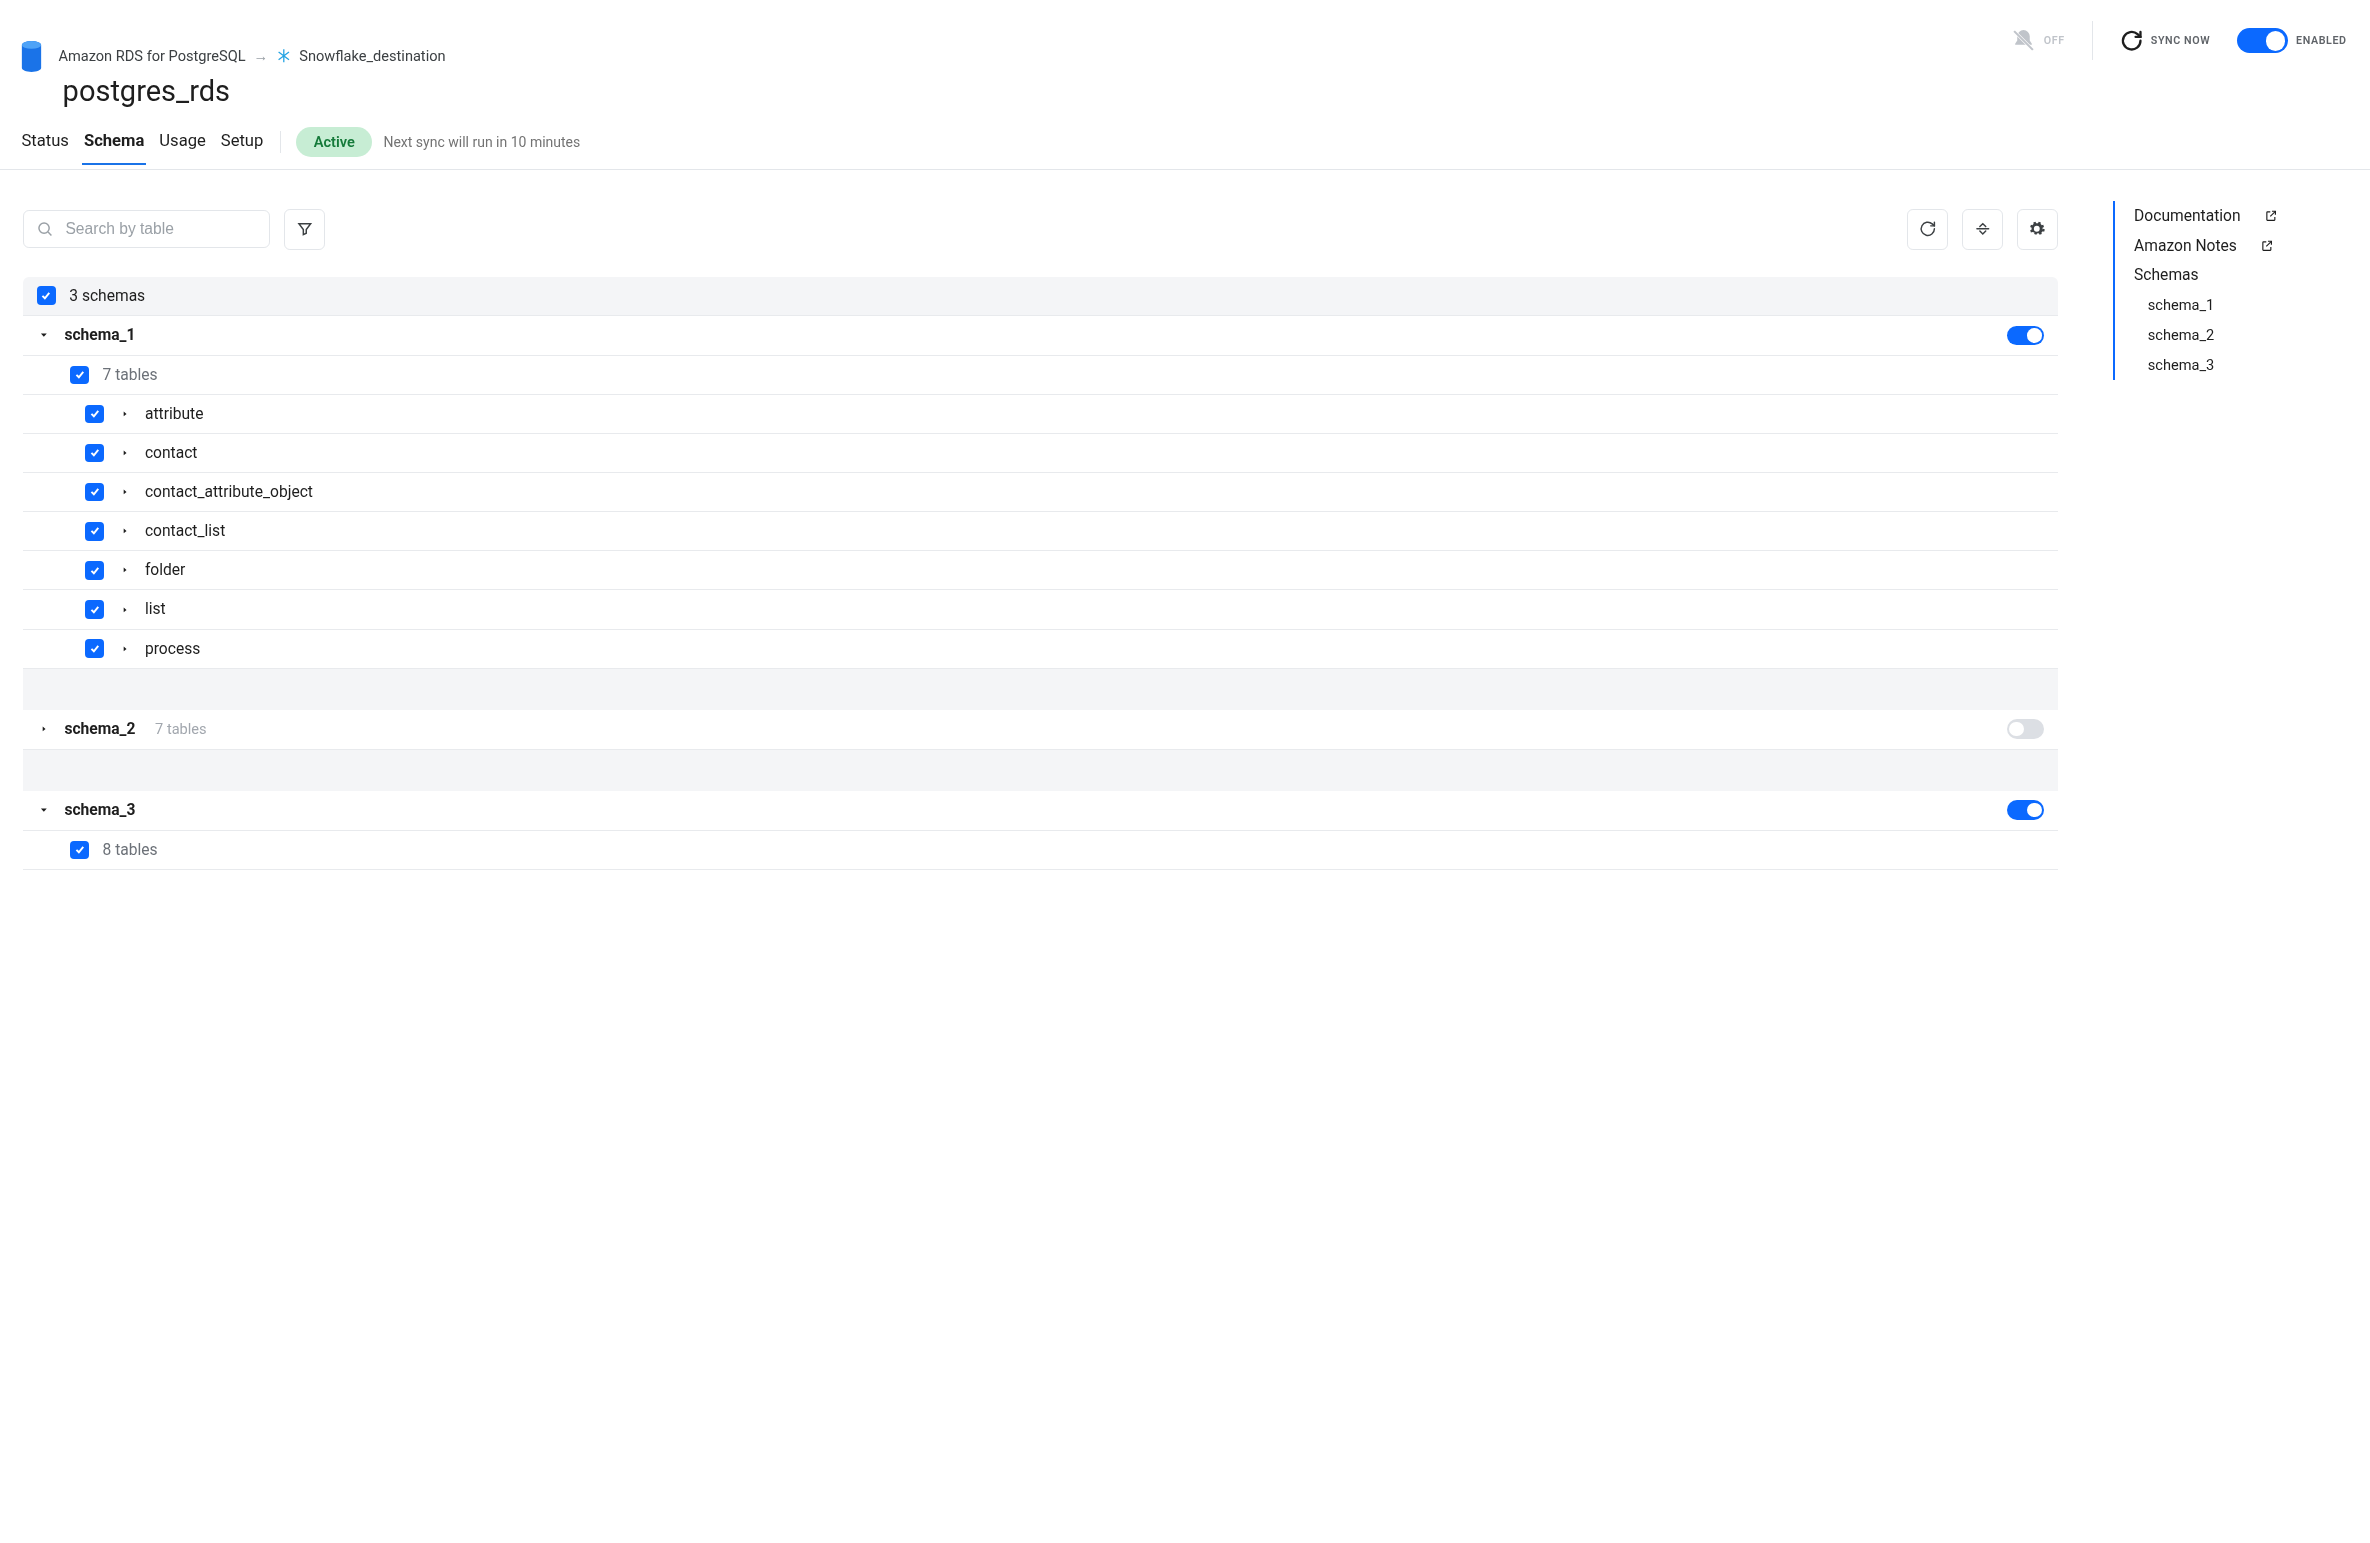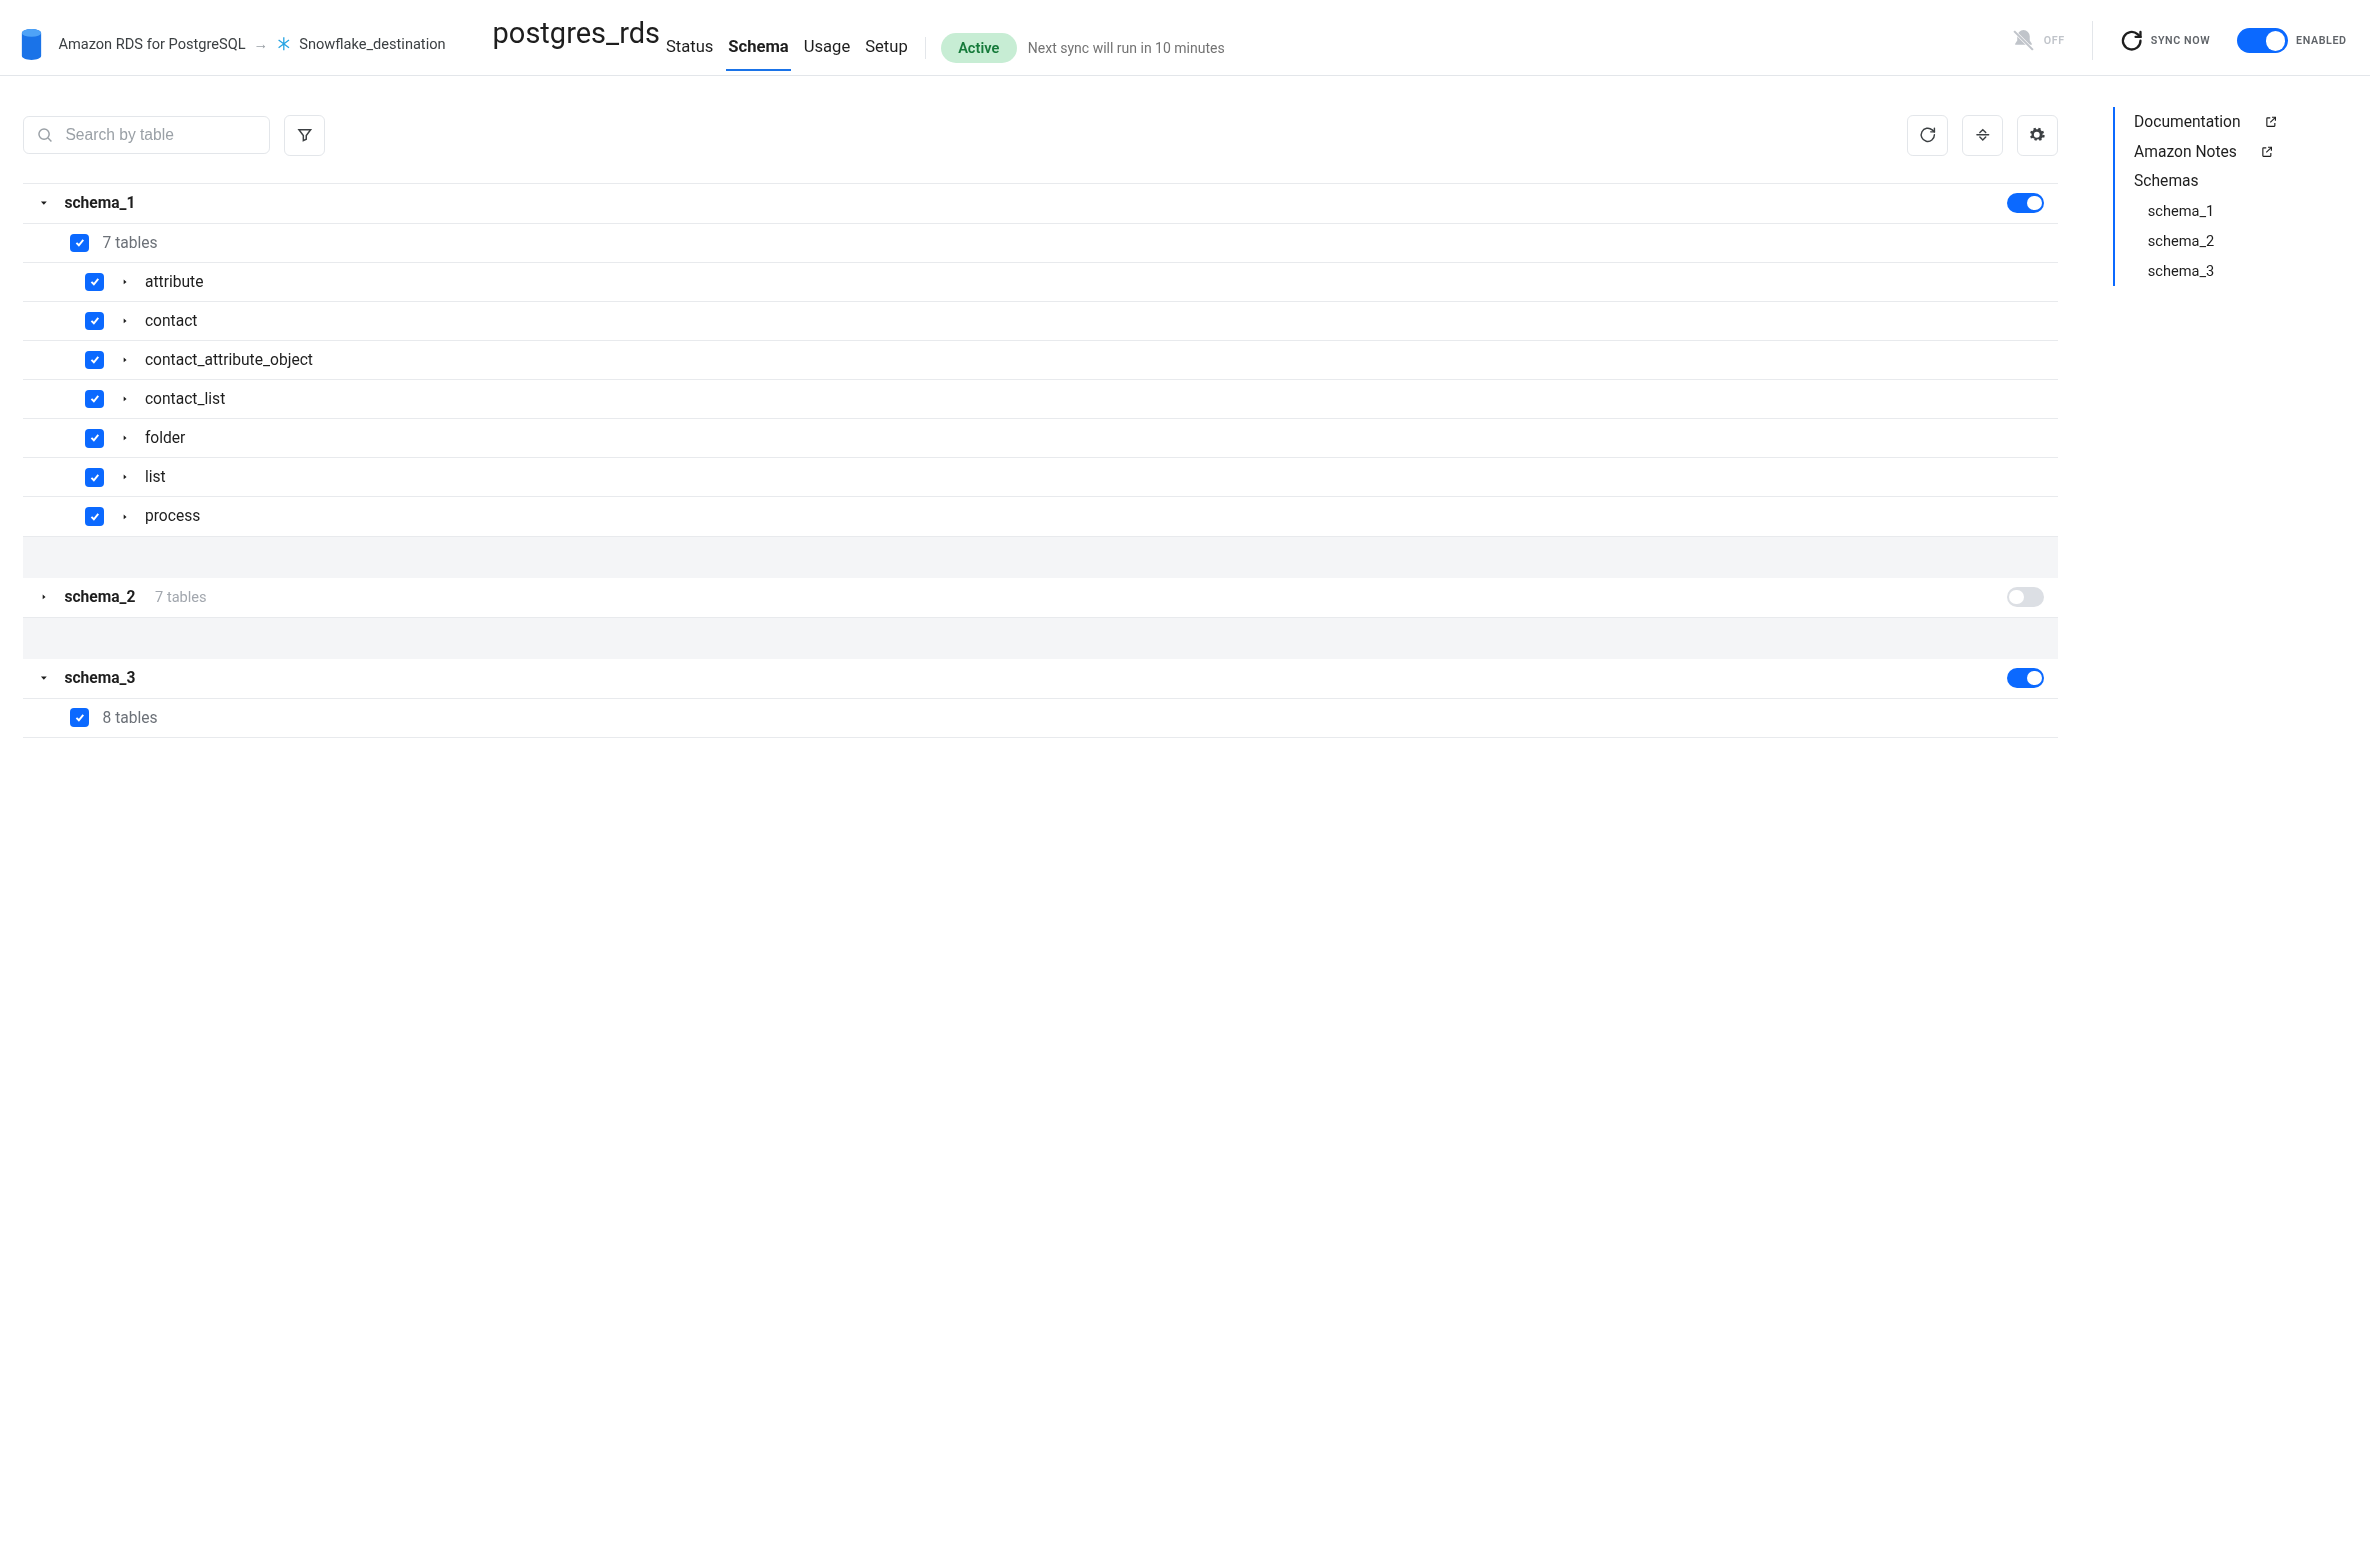--- a/index.html
+++ b/index.html
@@ -26,22 +26,23 @@
 
   
   .header {
     display: flex;
     align-items: flex-start;
     padding: 13.7px 23.4px 0 15.6px;
     border-bottom: 1px solid var(--border);
   }
   .header-left {
     display: flex;
-    flex-direction: row;
+    flex-direction: column;
     flex: 1;
+    margin-top: 27px;
   }
   .breadcrumb-row {
     display: flex;
     align-items: center;
     gap: 9.8px;
   }
   .db-icon {
     width: 31px; height: 31px;
     display: flex; align-items: center; justify-content: center;
     margin-right: 2px;
@@ -362,20 +363,28 @@
         <span>
           <svg width="17.6" height="17.6" viewBox="0 0 24 24" fill="#3c4043">
             <path d="M12 8a4 4 0 100 8 4 4 0 000-8zm9 4l2 1-1 3-2-.5a8 8 0 01-1.7 1.7l.5 2-3 1-1-2a8 8 0 01-2.4 0l-1 2-3-1 .5-2A8 8 0 016 16.5L4 17l-1-3 2-1a8 8 0 010-2.4l-2-1 1-3 2 .5A8 8 0 017.7 5.4L7.2 3.4l3-1 1 2a8 8 0 012.4 0l1-2 3 1-.5 2a8 8 0 011.7 1.7l2-.5 1 3-2 1a8 8 0 010 2.4z"></path>
           </svg>
         </span>
       </div>
     </div>
 
     <div class="list">
 
+      <div class="row header-row">
+        <div class="chk">
+          <svg width="11.7" height="11.7" viewBox="0 0 24 24" fill="none" stroke="currentColor" stroke-width="4">
+              <path d="M5 12l5 5 9-11"></path>
+            </svg>
+        </div>
+        <span class="row-label">3 schemas</span>
+      </div>
 
       <div class="row schema-row">
         <span class="caret">
           <svg width="11.7" height="11.7" viewBox="0 0 24 24" fill="#1e1e1e">
               <path d="M6 9l6 7 6-7z"></path>
             </svg>
         </span>
         <span class="row-label">schema_1</span>
         <div class="row-spacer"></div>
         <div class="toggle sm"></div>

